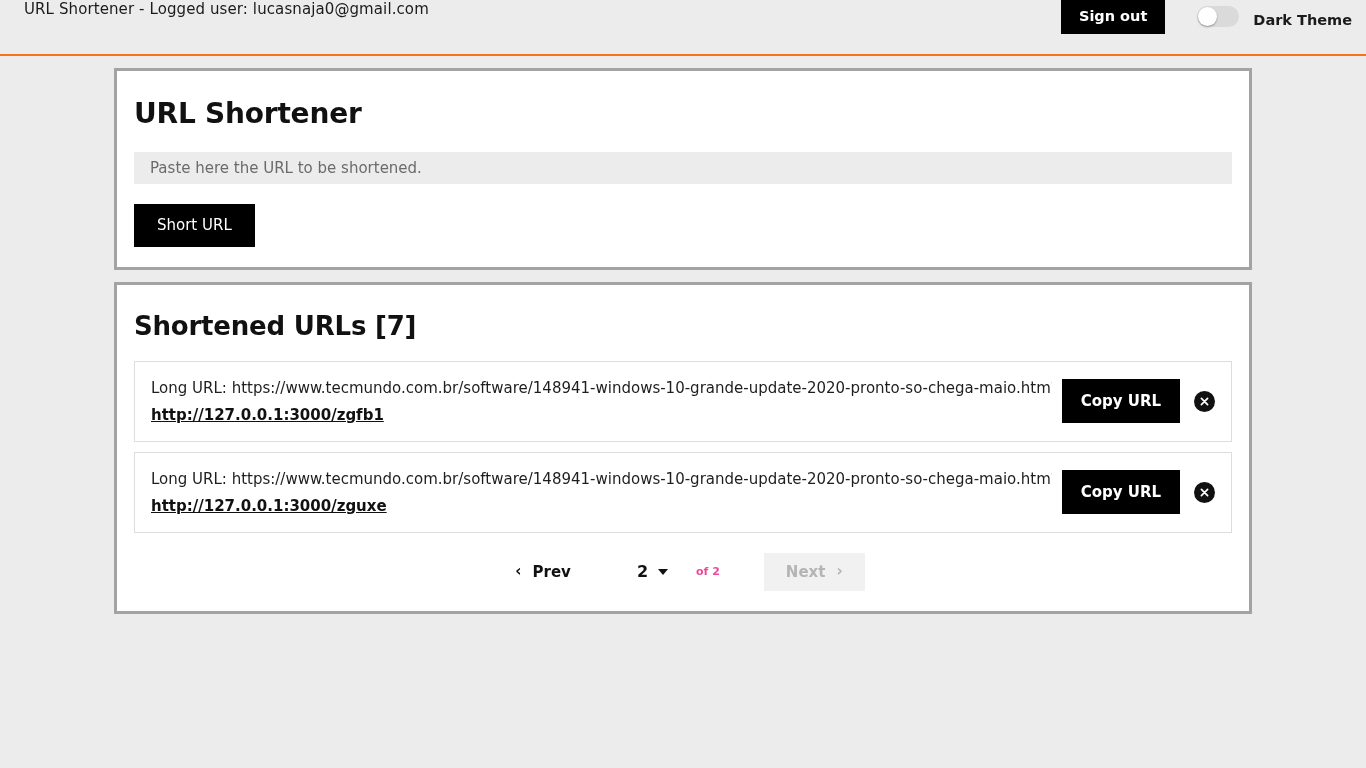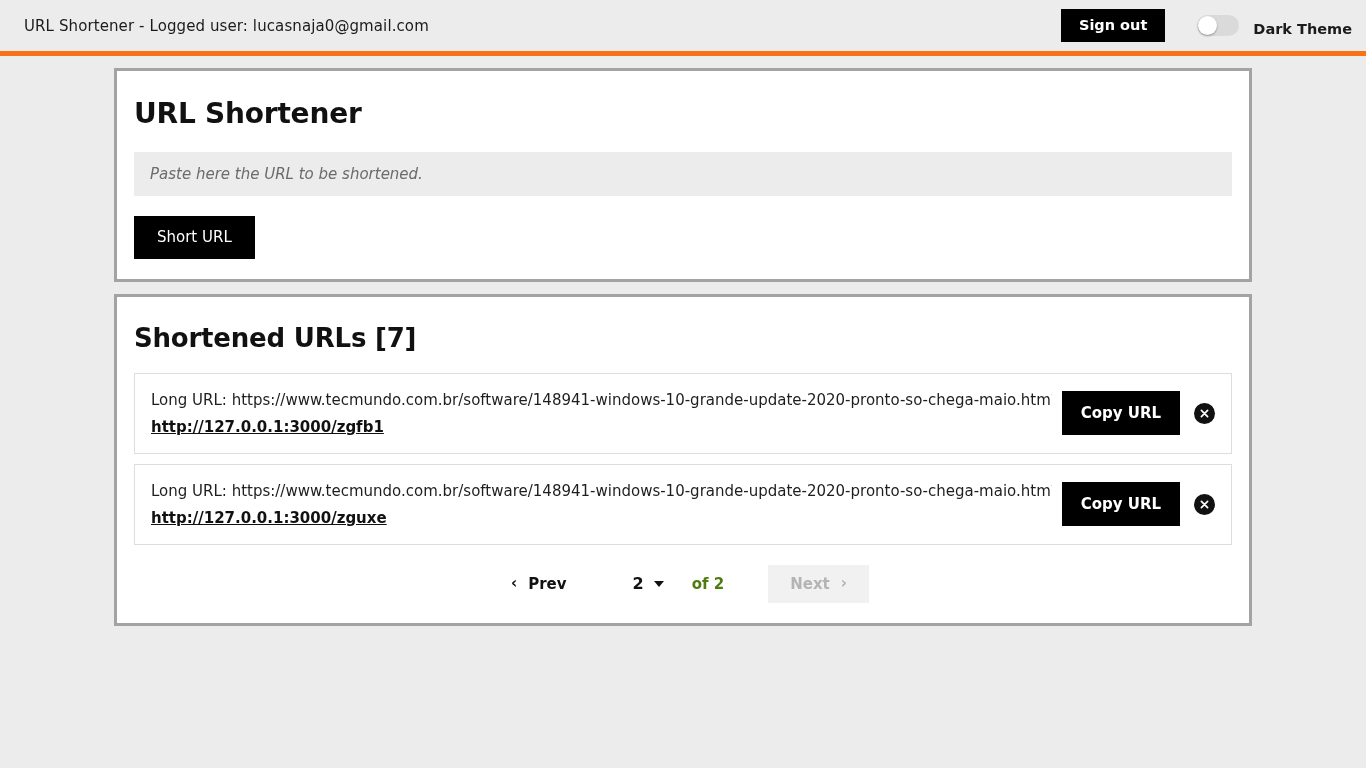--- a/index.html
+++ b/index.html
@@ -11,23 +11,23 @@
     background: #ececec;
     font-family: "DejaVu Sans", "Liberation Sans", sans-serif;
     overflow: hidden;
   }
 
   
   .topbar {
     position: relative;
     height: 56px;
     background: #ececec;
-    border-bottom: 5px solid #f97316;
-    display: flex;
-    align-items: center;
+    border-bottom: 2px solid #f97316;
+    display: flex;
+    align-items: flex-start;
     padding: 0 14px 0 24px;
   }
   .topbar-title {
     font-size: 15px;
     color: #1b1b1b;
     letter-spacing: 0.1px;
     white-space: nowrap;
   }
   .topbar-right {
     margin-left: auto;
@@ -96,29 +96,28 @@
     font-weight: bold;
     color: #111111;
     margin: 8px 0 22px 0;
     letter-spacing: -0.2px;
   }
 
   
   .url-input {
     display: block;
     width: 100%;
-    height: 44px;
+    height: 32px;
     background: #ececec;
     border: none;
     outline: none;
     font-family: inherit;
     font-size: 15px;
     color: #3a3a3a;
     padding: 0 16px;
-    font-style: italic;
   }
   .url-input::placeholder { color: #6b6b6b; opacity: 1; }
 
   .short-btn {
     margin-top: 20px;
     background: #000000;
     color: #ffffff;
     border: none;
     font-family: inherit;
     font-size: 15px;
@@ -236,23 +235,23 @@
     cursor: pointer;
   }
   .pg-select-value { font-size: 16px; font-weight: bold; color: #111111; }
   .pg-caret {
     width: 0; height: 0;
     border-left: 5px solid transparent;
     border-right: 5px solid transparent;
     border-top: 6px solid #111111;
   }
   .pg-of {
-    font-size: 15px;
-    font-weight: bold;
-    color: #4d7c0f;
+    font-size: 11px;
+    font-weight: bold;
+    color: #ec4899;
     margin-right: 44px;
     white-space: nowrap;
   }
 </style>
 </head>
 <body>
 
 <div class="topbar">
   <div class="topbar-title">URL Shortener - Logged user: lucasnaja0@gmail.com</div>
 

